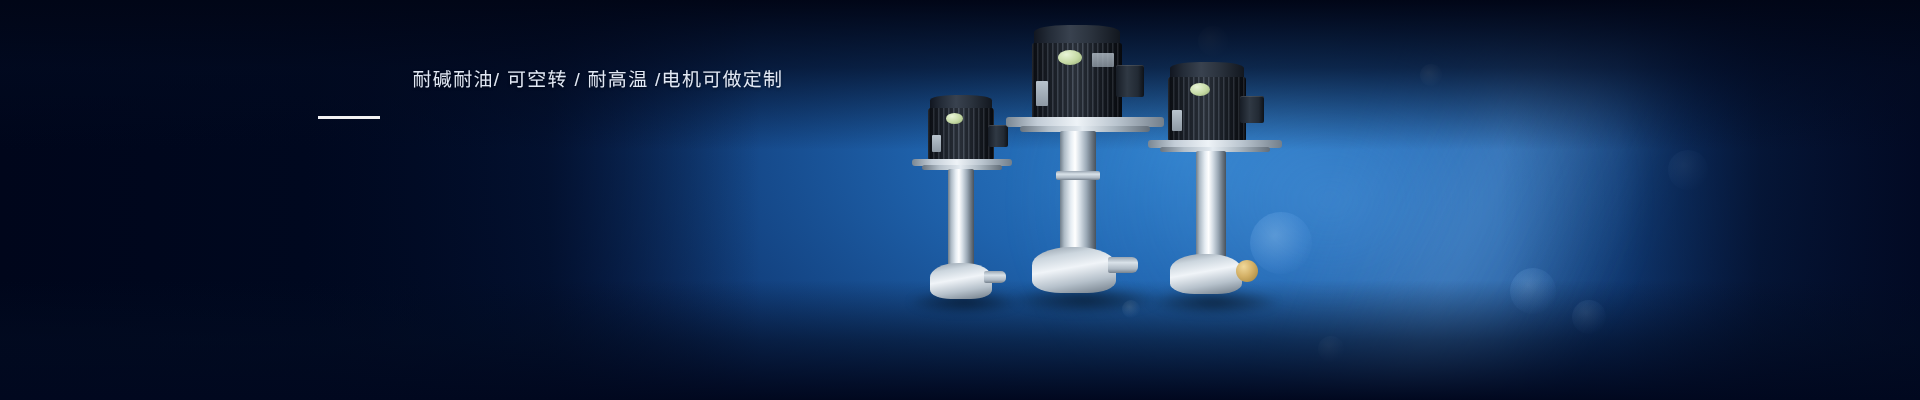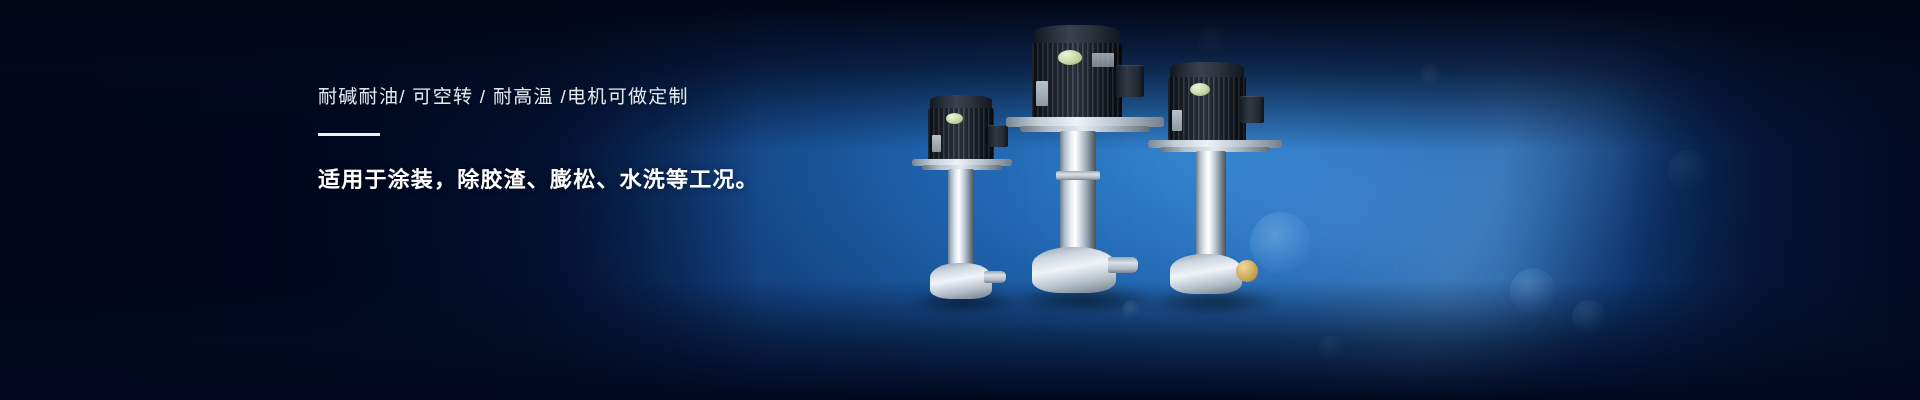--- a/index.html
+++ b/index.html
@@ -74,21 +74,21 @@
   .glow-core{
     position:absolute; left:1010px; top:-60px; width:640px; height:520px;
     background:radial-gradient(ellipse at center, rgba(110,185,255,.30) 0%, rgba(70,150,230,.14) 40%, rgba(40,110,200,0) 72%);
     filter:blur(6px);
   }
 
   
   .bokeh{ position:absolute; border-radius:50%; pointer-events:none; }
 
   
-  .copy{ position:absolute; left:318px; top:84px; width:560px; }
+  .copy{ position:absolute; left:318px; top:67px; width:560px;text-align:center; }
   .eyebrow{
     font-size:19px; color:#e2e9f5; letter-spacing:1.3px;
     line-height:1.4; white-space:nowrap; font-weight:400;
     text-shadow:0 1px 3px rgba(0,0,0,.45);
   }
   .headline{
     margin-top:14px;
     font-size:52px; font-weight:bold; color:#ffffff;
     letter-spacing:4px; line-height:1.18; white-space:nowrap;
     text-shadow:0 2px 10px rgba(0,0,0,.5);
@@ -262,16 +262,15 @@
     <div class="pump-casing" style="left:30px;top:192px;width:72px;height:40px;"></div>
     <div class="brass" style="left:96px;top:198px;width:22px;height:22px;"></div>
   </div>
 
   <div class="copy">
     <div class="eyebrow">耐碱耐油/ 可空转 / 耐高温 /电机可做定制</div>
 
 
     <div class="divider"></div>
 
-    <div class="desc">适用于涂装，除胶渣、膨松、水洗等工况。</div>
   </div>
 
 </div>
 
 </body></html>

